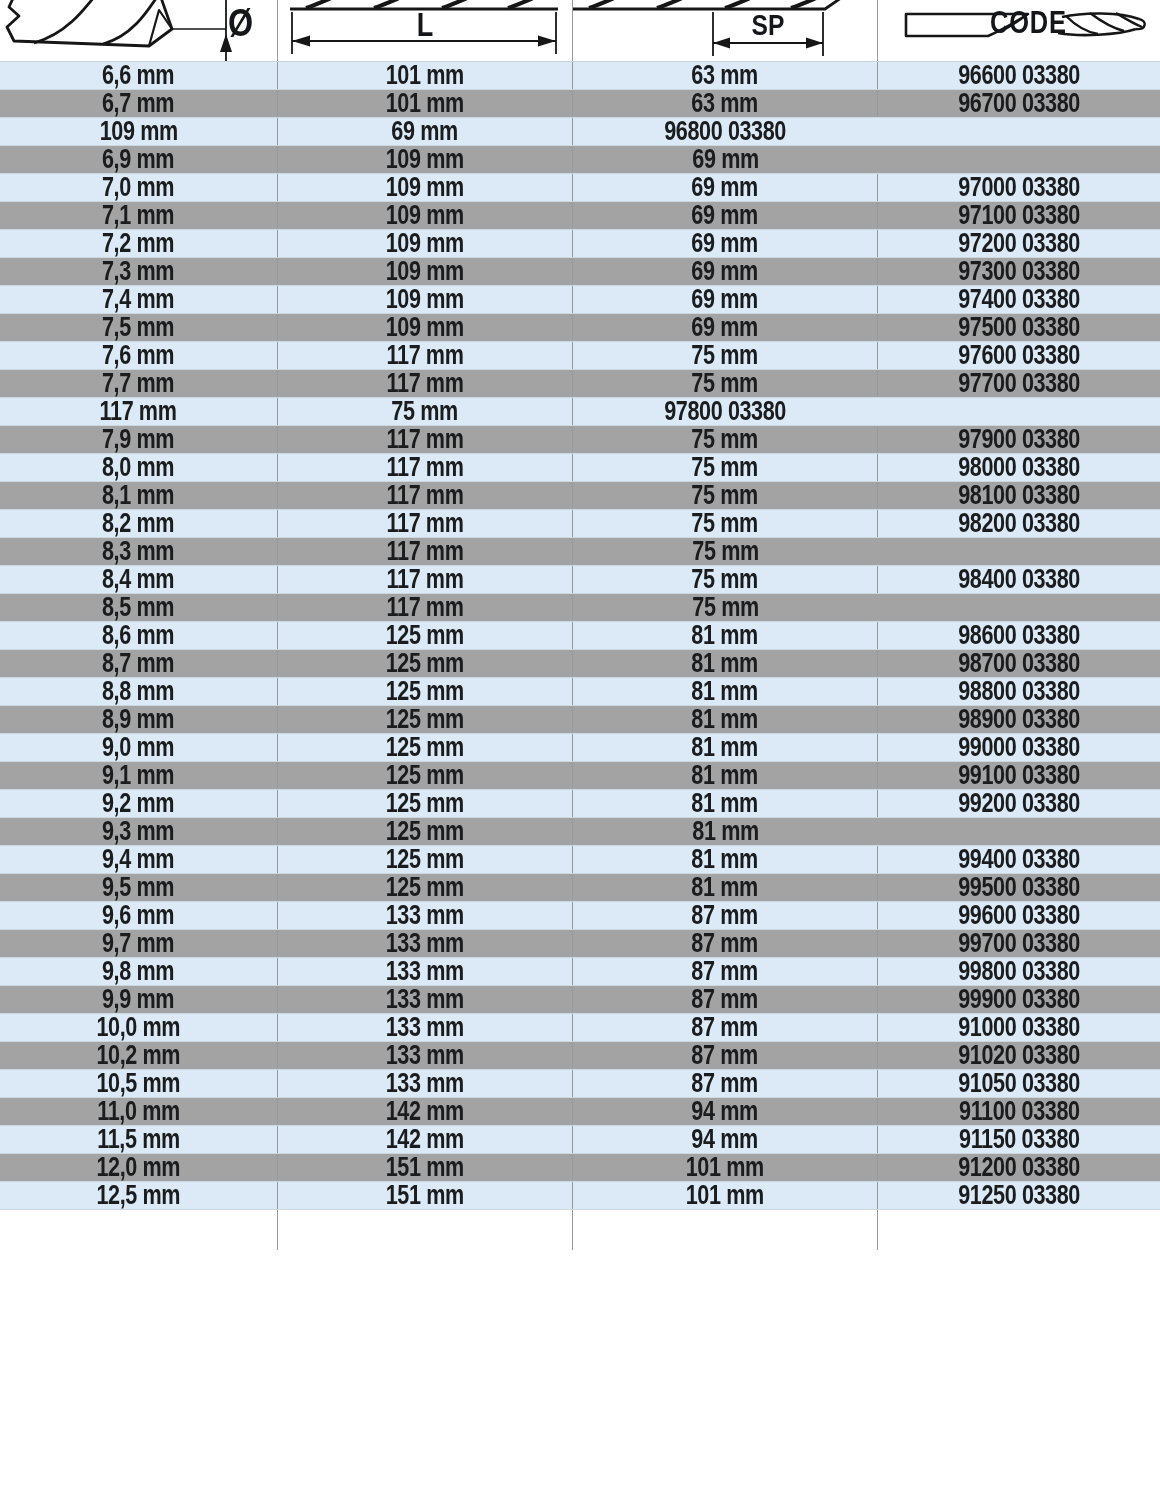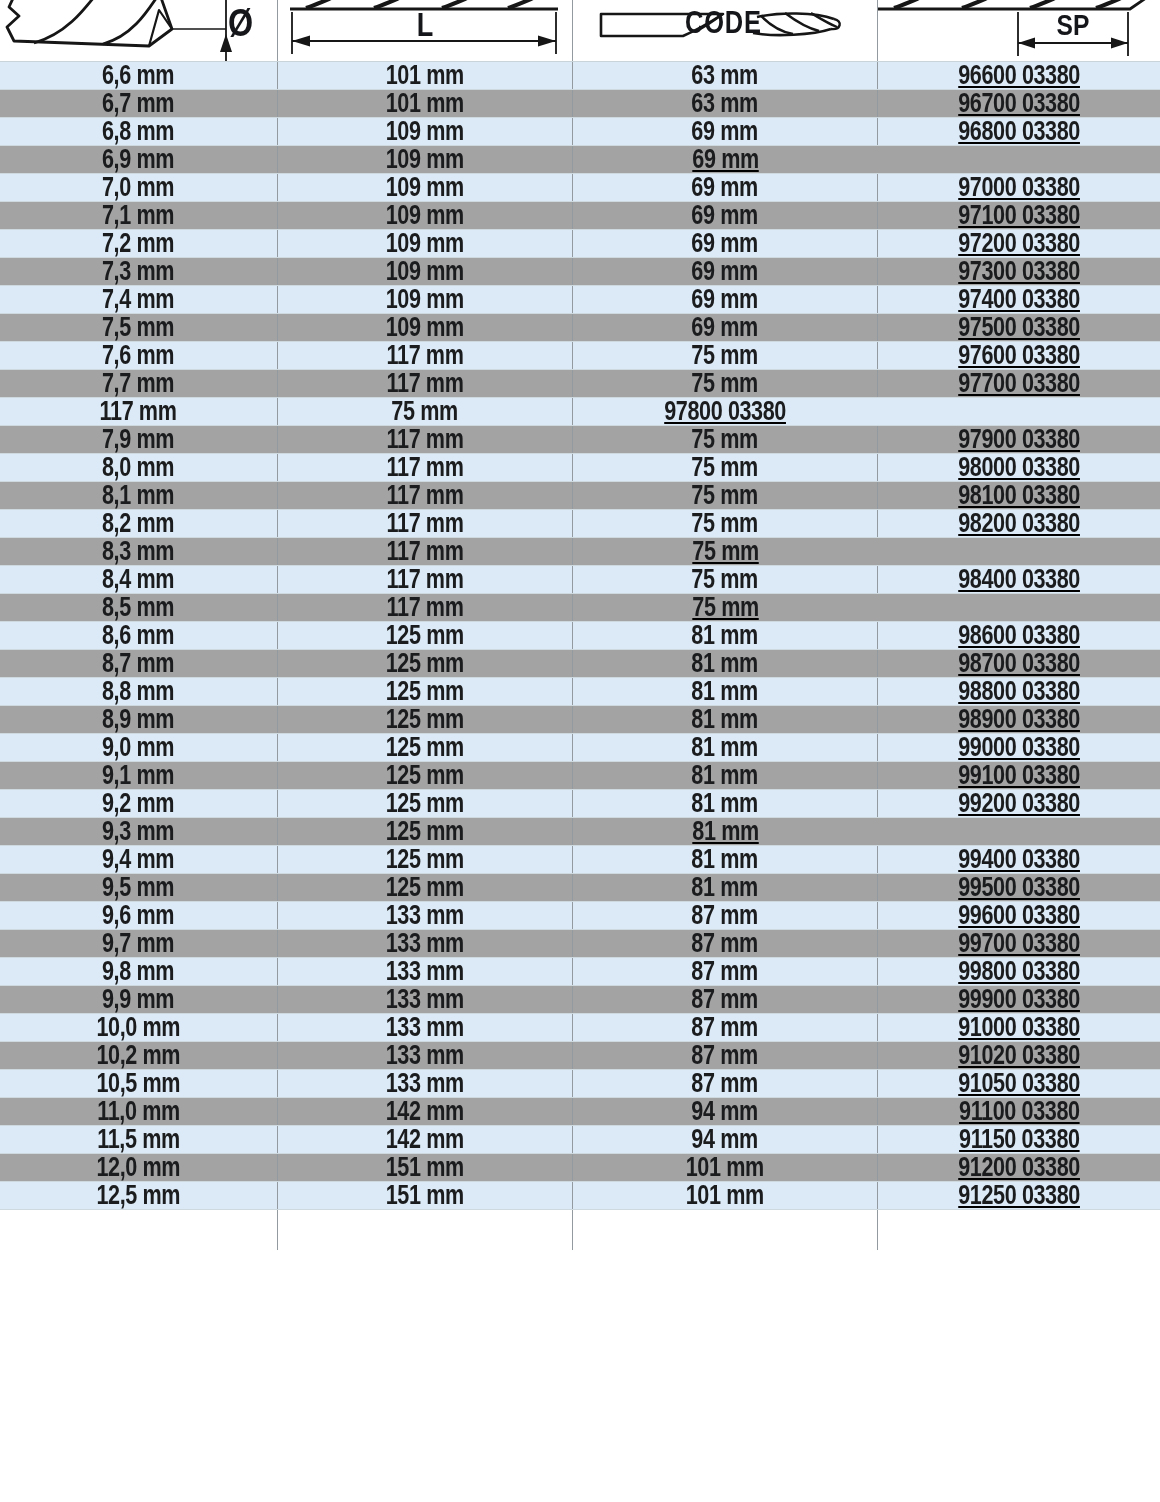--- a/index.html
+++ b/index.html
@@ -20,21 +20,21 @@
   .sym-spiral  { left:195px; top:10px; font-size:30px; transform:translateX(-50%) scaleX(0.82); }
   .lbl-code    { left:112px; top:7px; font-size:31px; letter-spacing:1px; transform:scaleX(0.82); transform-origin:left top; }
 
   
   .tr { display:grid; grid-template-columns:278px 295px 305px 282px; height:28px;
         border-bottom:1px solid #ced8df; }
   .tr.alt  { background:#dbeaf6; }
   .tr.base { background:#a3a3a3; }
   .td { display:flex; align-items:center; justify-content:center;
         border-right:1px solid #939ba1; overflow:hidden; }
-  .td:last-child { border-right:none;text-decoration:underline; }
+  .td:last-child { border-right:none; }
   .cell-text { display:inline-block; font-weight:700; font-size:27px; color:#1b1c1e;
                letter-spacing:-0.5px; white-space:nowrap; transform:scaleX(0.8); }
 
   
   .partial-row { display:grid; grid-template-columns:278px 295px 305px 282px; height:40px; background:#fff; }
   .partial-row div { border-right:1px solid #939ba1; }
   .partial-row div:last-child { border-right:none; }
 </style>
 </head>
 <body>
@@ -66,49 +66,49 @@
         <path d="M14,12 L14,54" fill="none" stroke="#161616" stroke-width="1.8"></path>
         <path d="M278,12 L278,54" fill="none" stroke="#161616" stroke-width="1.8"></path>
         <path d="M14,41 L278,41" fill="none" stroke="#161616" stroke-width="1.8"></path>
         <polygon points="14,41 32,35.5 32,46.5" fill="#161616"></polygon>
         <polygon points="278,41 260,35.5 260,46.5" fill="#161616"></polygon>
       </svg>
       <span class="hlabel sym-length">L</span>
     </div>
 
     <div class="th">
-      <svg width="282" height="62" viewBox="0 0 282 62">
-        <path d="M150,14 C136,23 124,30 110,36 L28,36 L28,14 Z" fill="#ffffff" stroke="#161616" stroke-width="2.6" stroke-linejoin="round"></path>
-        <path d="M150,14 C141,21 132,27 122,32" fill="none" stroke="#161616" stroke-width="2"></path>
-        <path d="M180,33 C202,37 240,35 258,29" fill="none" stroke="#161616" stroke-width="2.6"></path>
-        <path d="M184,17 C206,12 242,12 261,19" fill="none" stroke="#161616" stroke-width="2.6"></path>
-        <path d="M188,16 C198,26 208,32 220,34" fill="none" stroke="#161616" stroke-width="2.4"></path>
-        <path d="M212,13 C224,22 234,28 246,31" fill="none" stroke="#161616" stroke-width="2.4"></path>
-        <path d="M238,13 C248,19 256,24 264,27" fill="none" stroke="#161616" stroke-width="2.4"></path>
-        <path d="M258,29 C268,30 270,21 261,19" fill="none" stroke="#161616" stroke-width="2.4"></path>
-      </svg>
-      <span class="hlabel lbl-code">CODE</span>
-    </div>
-
-    <div class="th">
       <svg width="305" height="62" viewBox="0 0 305 62">
         <path d="M0,9 L252,9 L268,-2" fill="none" stroke="#161616" stroke-width="2.8"></path>
         <path d="M16,8 C34,2 46,-5 62,-10" fill="none" stroke="#161616" stroke-width="4"></path>
         <path d="M84,8 C102,2 114,-5 130,-10" fill="none" stroke="#161616" stroke-width="4"></path>
         <path d="M152,8 C170,2 182,-5 198,-10" fill="none" stroke="#161616" stroke-width="4"></path>
         <path d="M218,8 C236,2 248,-5 264,-10" fill="none" stroke="#161616" stroke-width="4"></path>
         <path d="M140,12 L140,56" fill="none" stroke="#161616" stroke-width="1.8"></path>
         <path d="M250,12 L250,56" fill="none" stroke="#161616" stroke-width="1.8"></path>
         <path d="M140,43 L250,43" fill="none" stroke="#161616" stroke-width="1.8"></path>
         <polygon points="140,43 157,37.5 157,48.5" fill="#161616"></polygon>
         <polygon points="250,43 233,37.5 233,48.5" fill="#161616"></polygon>
       </svg>
       <span class="hlabel sym-spiral">SP</span>
     </div>
 
+    <div class="th">
+      <svg width="282" height="62" viewBox="0 0 282 62">
+        <path d="M150,14 C136,23 124,30 110,36 L28,36 L28,14 Z" fill="#ffffff" stroke="#161616" stroke-width="2.6" stroke-linejoin="round"></path>
+        <path d="M150,14 C141,21 132,27 122,32" fill="none" stroke="#161616" stroke-width="2"></path>
+        <path d="M180,33 C202,37 240,35 258,29" fill="none" stroke="#161616" stroke-width="2.6"></path>
+        <path d="M184,17 C206,12 242,12 261,19" fill="none" stroke="#161616" stroke-width="2.6"></path>
+        <path d="M188,16 C198,26 208,32 220,34" fill="none" stroke="#161616" stroke-width="2.4"></path>
+        <path d="M212,13 C224,22 234,28 246,31" fill="none" stroke="#161616" stroke-width="2.4"></path>
+        <path d="M238,13 C248,19 256,24 264,27" fill="none" stroke="#161616" stroke-width="2.4"></path>
+        <path d="M258,29 C268,30 270,21 261,19" fill="none" stroke="#161616" stroke-width="2.4"></path>
+      </svg>
+      <span class="hlabel lbl-code">CODE</span>
+    </div>
+
   </div>
 
   <div class="tbody" id="tbody">
       <div class="tr alt">
     <div class="td">
           <span class="cell-text v-d">6,6 mm</span>
         </div>
     <div class="td">
           <span class="cell-text v-l">101 mm</span>
         </div>
@@ -127,23 +127,20 @@
           <span class="cell-text v-l">101 mm</span>
         </div>
     <div class="td">
           <span class="cell-text v-sp">63 mm</span>
         </div>
     <div class="td">
           <span class="cell-text v-code">96700 03380</span>
         </div>
   </div>
       <div class="tr alt">
-    <div class="td">
-          <span class="cell-text v-d">6,8 mm</span>
-        </div>
     <div class="td">
           <span class="cell-text v-l">109 mm</span>
         </div>
     <div class="td">
           <span class="cell-text v-sp">69 mm</span>
         </div>
     <div class="td">
           <span class="cell-text v-code">96800 03380</span>
         </div>
   </div>

